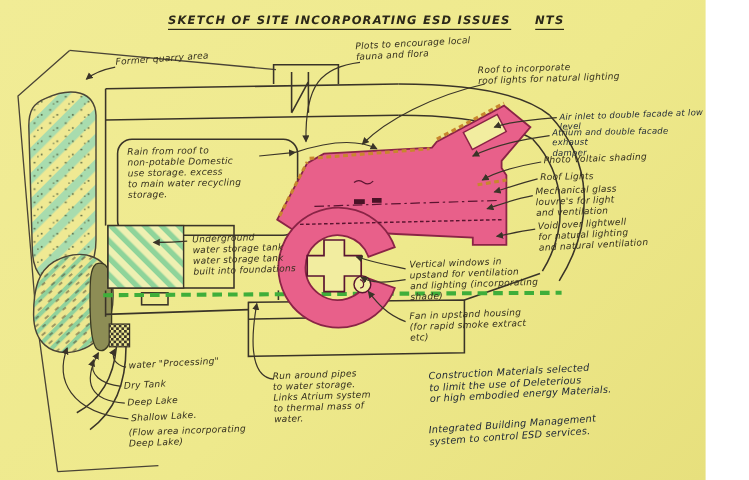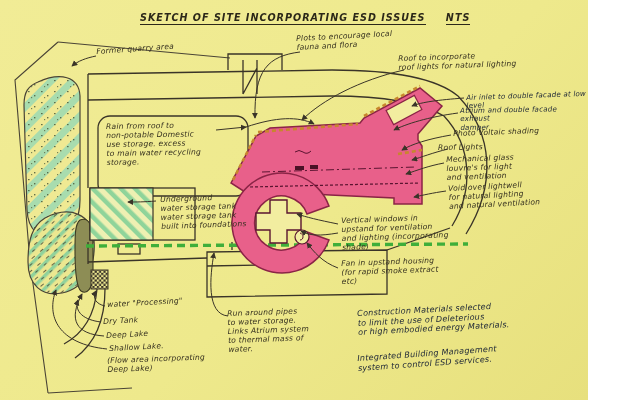--- a/index.html
+++ b/index.html
@@ -178,21 +178,21 @@
   <div class="lbl" style="left:398px;top:55px;transform:rotate(-2deg);">Roof to incorporate
 roof lights for natural lighting</div>
 
   <div class="lbl sm ink-blue" style="left:466px;top:94px;transform:rotate(-2deg);">Air inlet to double facade at low level</div>
 
   <div class="lbl sm ink-blue" style="left:460px;top:107px;transform:rotate(-1deg);">Atrium and double facade exhaust
 damper</div>
 
   <div class="lbl" style="left:453px;top:130px;transform:rotate(-2deg);">Photo Voltaic shading</div>
 
-  <div class="lbl" style="left:438px;top:144px;transform:rotate(-1deg);">Roof Lights</div>
+  <div class="lbl" style="left:450px;top:144px;transform:rotate(-1deg);">Roof Lights</div>
 
   <div class="lbl" style="left:446px;top:156px;transform:rotate(-2deg);">Mechanical glass
 louvre's for light
 and ventilation</div>
 
   <div class="lbl" style="left:448px;top:185px;transform:rotate(-3deg);">Void over lightwell
 for natural lighting
 and natural ventilation</div>
 
   <div class="lbl" style="left:106px;top:123px;transform:rotate(-1deg);">Rain from roof to

